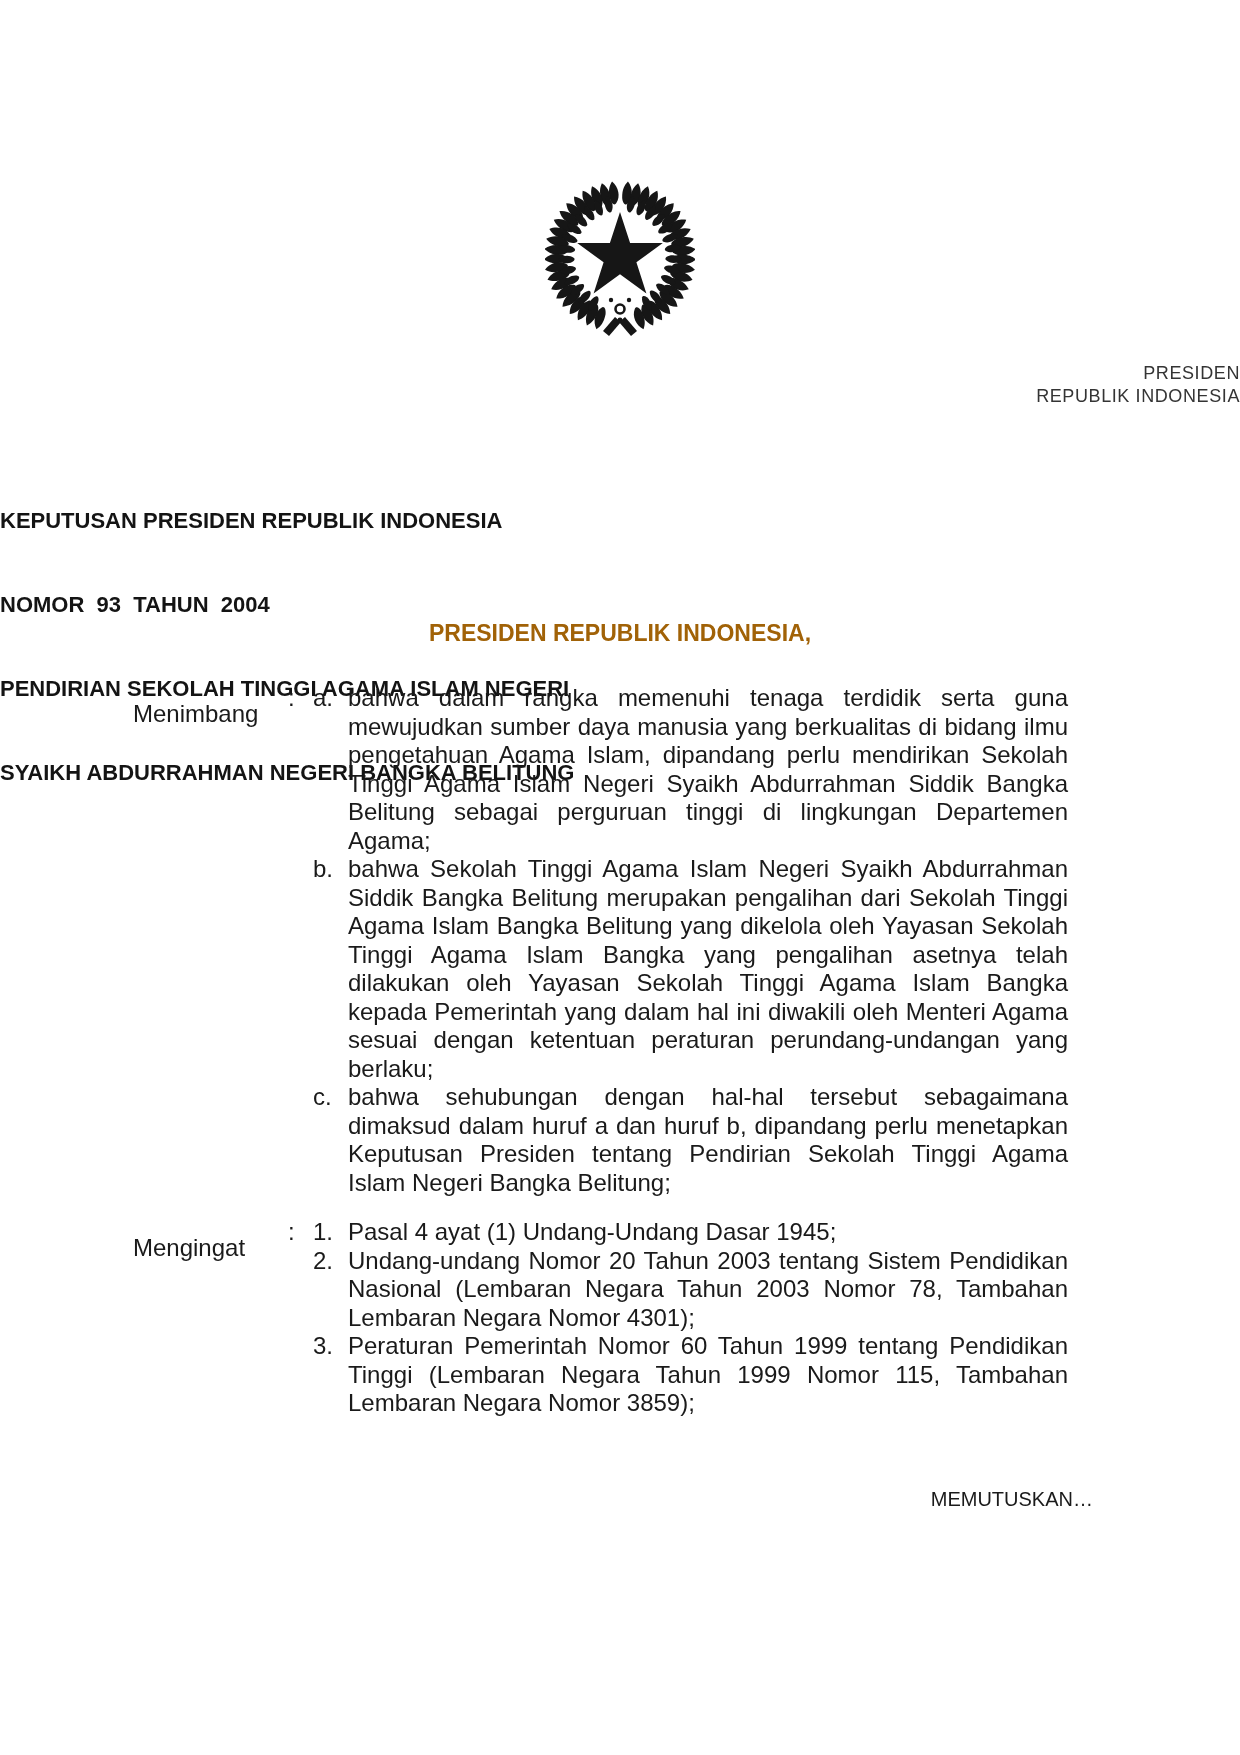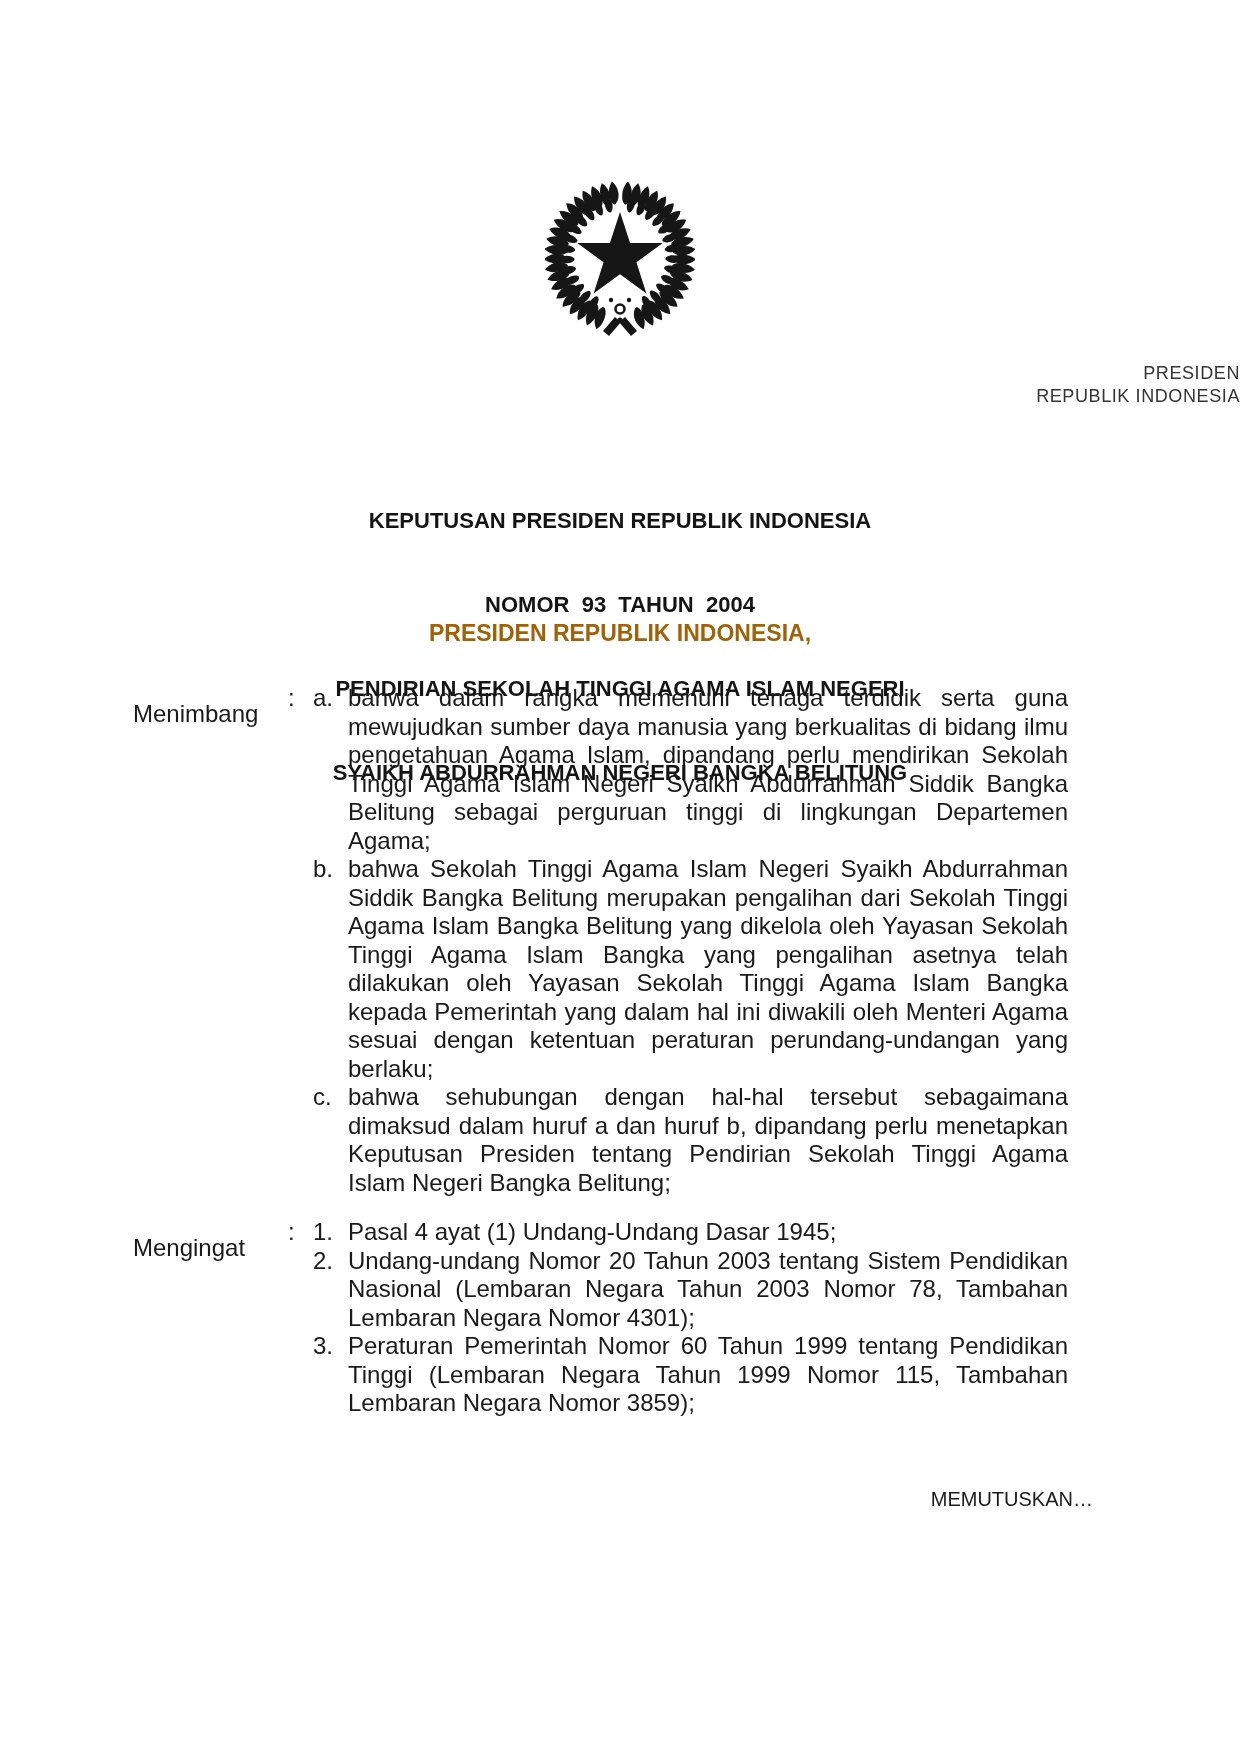--- a/index.html
+++ b/index.html
@@ -17,21 +17,21 @@
   .emblem { position: absolute; left: 545px; top: 180px; }
 
   .letterhead {
     position: absolute; left: 0; top: 354px; width: 1240px;
     text-align: right; font-size: 18px; line-height: 23px;
     letter-spacing: 0.6px; color: #343434; margin-top: 8px;
   }
 
   .title-block {
     position: absolute; left: 0; top: 451px; width: 1240px;
-    text-align: center; font-size: 22px; font-weight: bold;
+    text-align: left; font-size: 22px; font-weight: bold;
     line-height: 28px; white-space: pre; color: #141414;
   }
 
   .opening {
     position: absolute; left: 0; top: 620px; width: 1240px;
     text-align: center; font-size: 23px; font-weight: bold; color: #a16207;
   }
 
   .clause { position: absolute; left: 0; width: 1240px; font-size: 24px; line-height: 28.5px; }
   #menimbang { top: 684px; }

